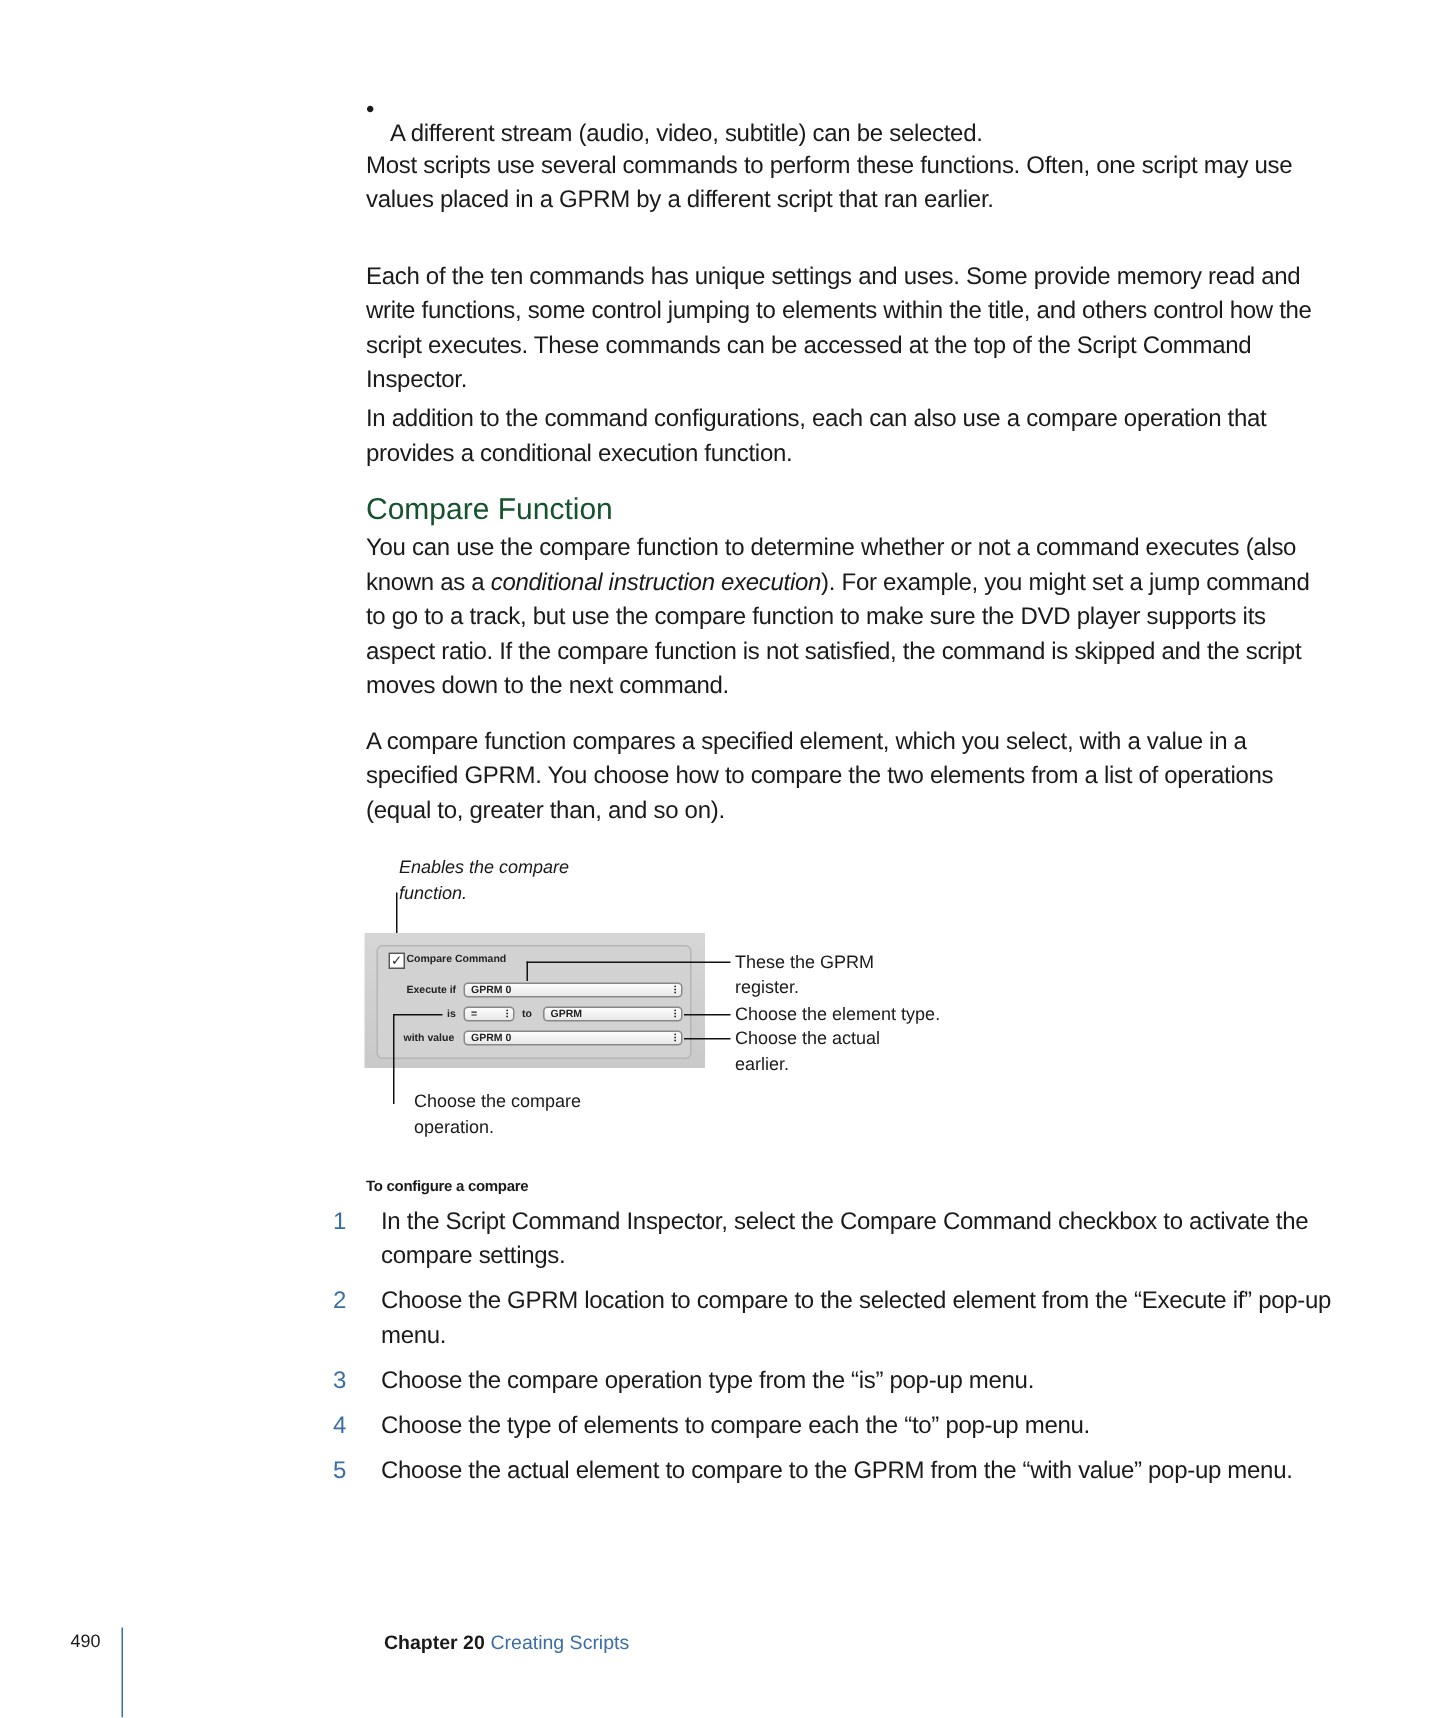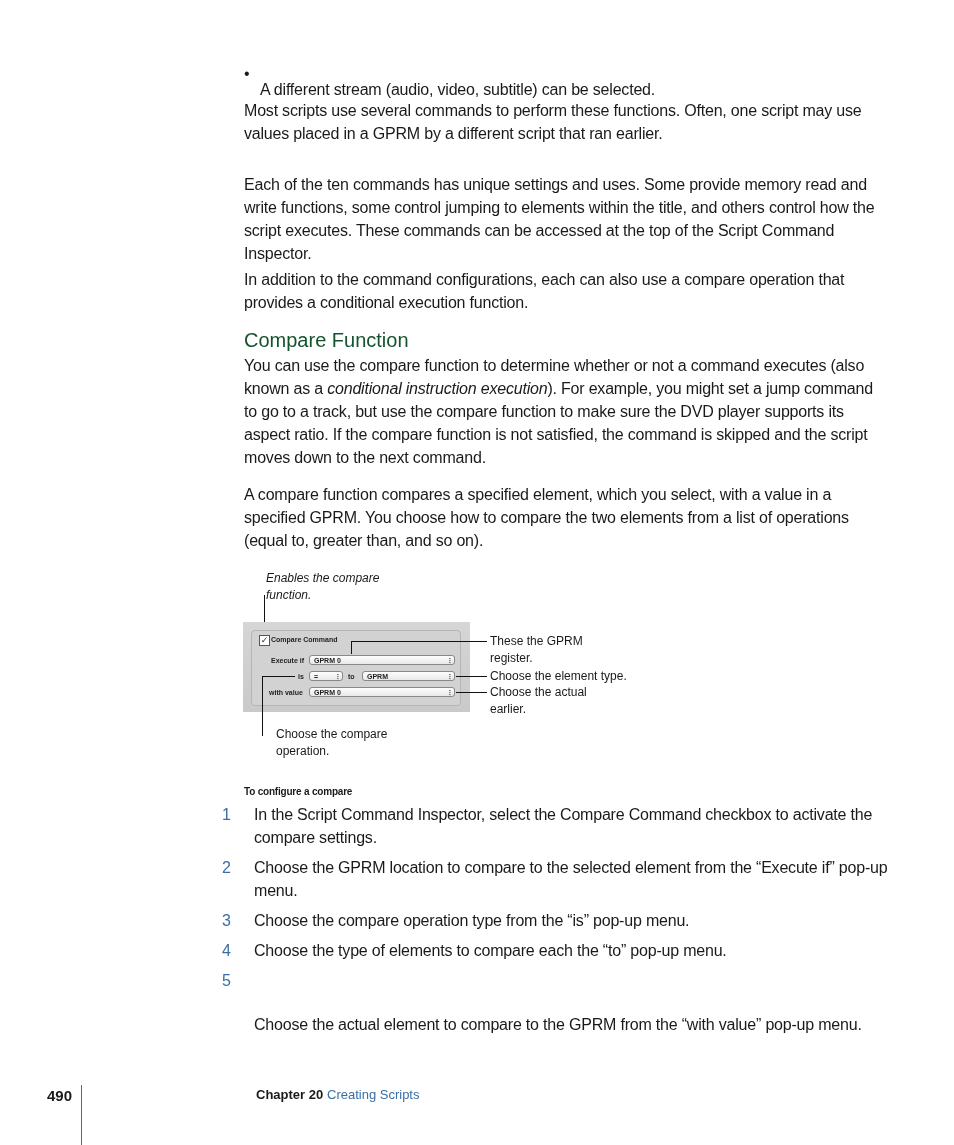--- a/index.html
+++ b/index.html
@@ -18,21 +18,21 @@
            background:linear-gradient(to bottom,#d6d6d6,#c9c9c9); }
   .panel-inner { position:absolute; left:8px; top:8px; width:208px; height:74px;
            border:1px solid #b5b5b5; border-radius:4px; background:#d2d2d2; }
   .cb { position:absolute; left:16px; top:634px; width:9px; height:9px; border:1px solid #555; background:#fff; font-size:9px; line-height:9px; text-align:center; color:#333; }
   .lbl { position:absolute; font-size:7px; font-weight:bold; color:#222; white-space:nowrap; }
   .popup { position:absolute; height:10px; border:1px solid #888; border-radius:3px; background:linear-gradient(#fdfdfd,#e8e8e8); font-size:7px; font-weight:bold; line-height:10px; padding-left:4px; box-sizing:border-box; color:#222; }
   .popup .arr { position:absolute; right:3px; top:0; font-size:7px; }
   .step { position:absolute; left:222px; width:665px; }
   .step .num { position:absolute; left:0; color:#3a6ea5; }
   .step .txt { position:absolute; left:32px; width:640px; }
-  .footer-num { position:absolute; left:47px; top:1087px; font-size:15px; font-weight:bold; }
+  .footer-num { position:absolute; left:47px; top:1087px; font-size:12px; font-weight:normal; }
   .footer-rule { position:absolute; left:81px; top:1085px; width:1px; height:60px; background:#3a6ea5; }
   .footer-chap { position:absolute; left:256px; top:1087px; font-size:13px; font-weight:bold; }
   .footer-title { position:absolute; left:327px; top:1087px; font-size:13px; color:#3a6ea5; }
 </style>
 </head>
 <body>
 
 <div class="bullet body-text">
   <span class="dot">•</span>
   <span class="txt">A different stream (audio, video, subtitle) can be selected.</span>
@@ -108,19 +108,19 @@
 <div class="step body-text" style="top:909px;">
   <span class="num">3</span>
   <span class="txt">Choose the compare operation type from the “is” pop-up menu.</span>
 </div>
 <div class="step body-text" style="top:939px;">
   <span class="num">4</span>
   <span class="txt">Choose the type of elements to compare each the “to” pop-up menu.</span>
 </div>
 <div class="step body-text" style="top:969px;">
   <span class="num">5</span>
-  <span class="txt" style="white-space:nowrap;margin-top:44px;">Choose the actual element to compare to the GPRM from the “with value” pop-up menu.</span>
+  <span class="txt" style="white-space:nowrap;">Choose the actual element to compare to the GPRM from the “with value” pop-up menu.</span>
 </div>
 
 <div class="footer-num">490</div>
 <div class="footer-rule"></div>
 <div class="footer-chap">Chapter 20</div>
 <div class="footer-title">Creating Scripts</div>
 
 </body></html>

